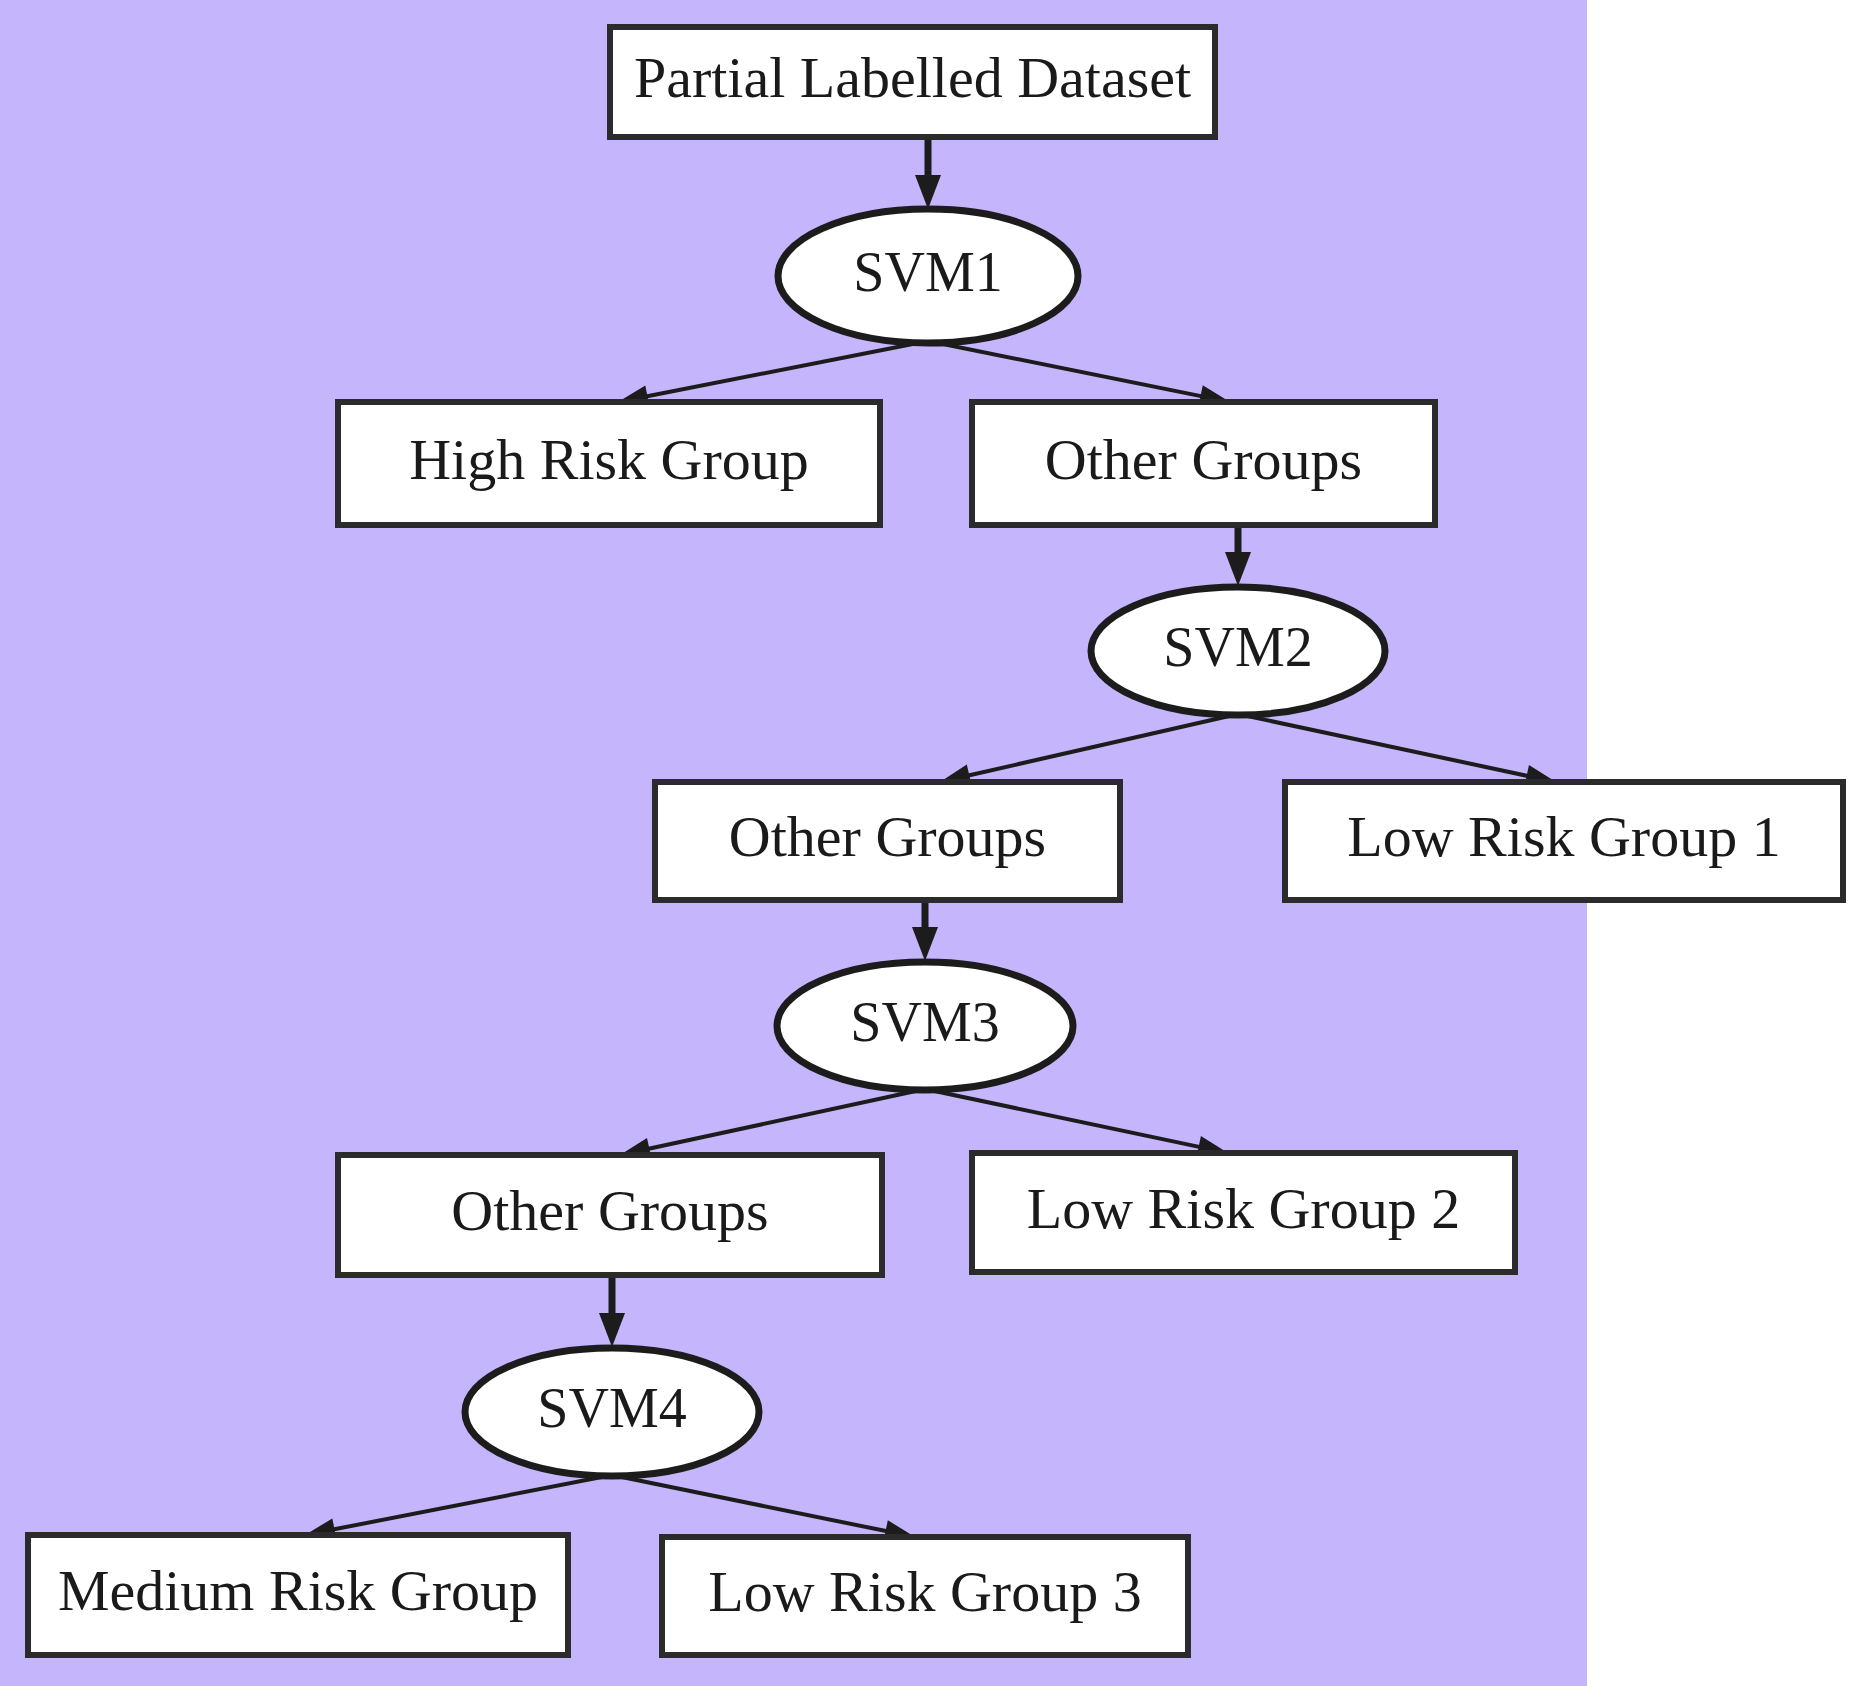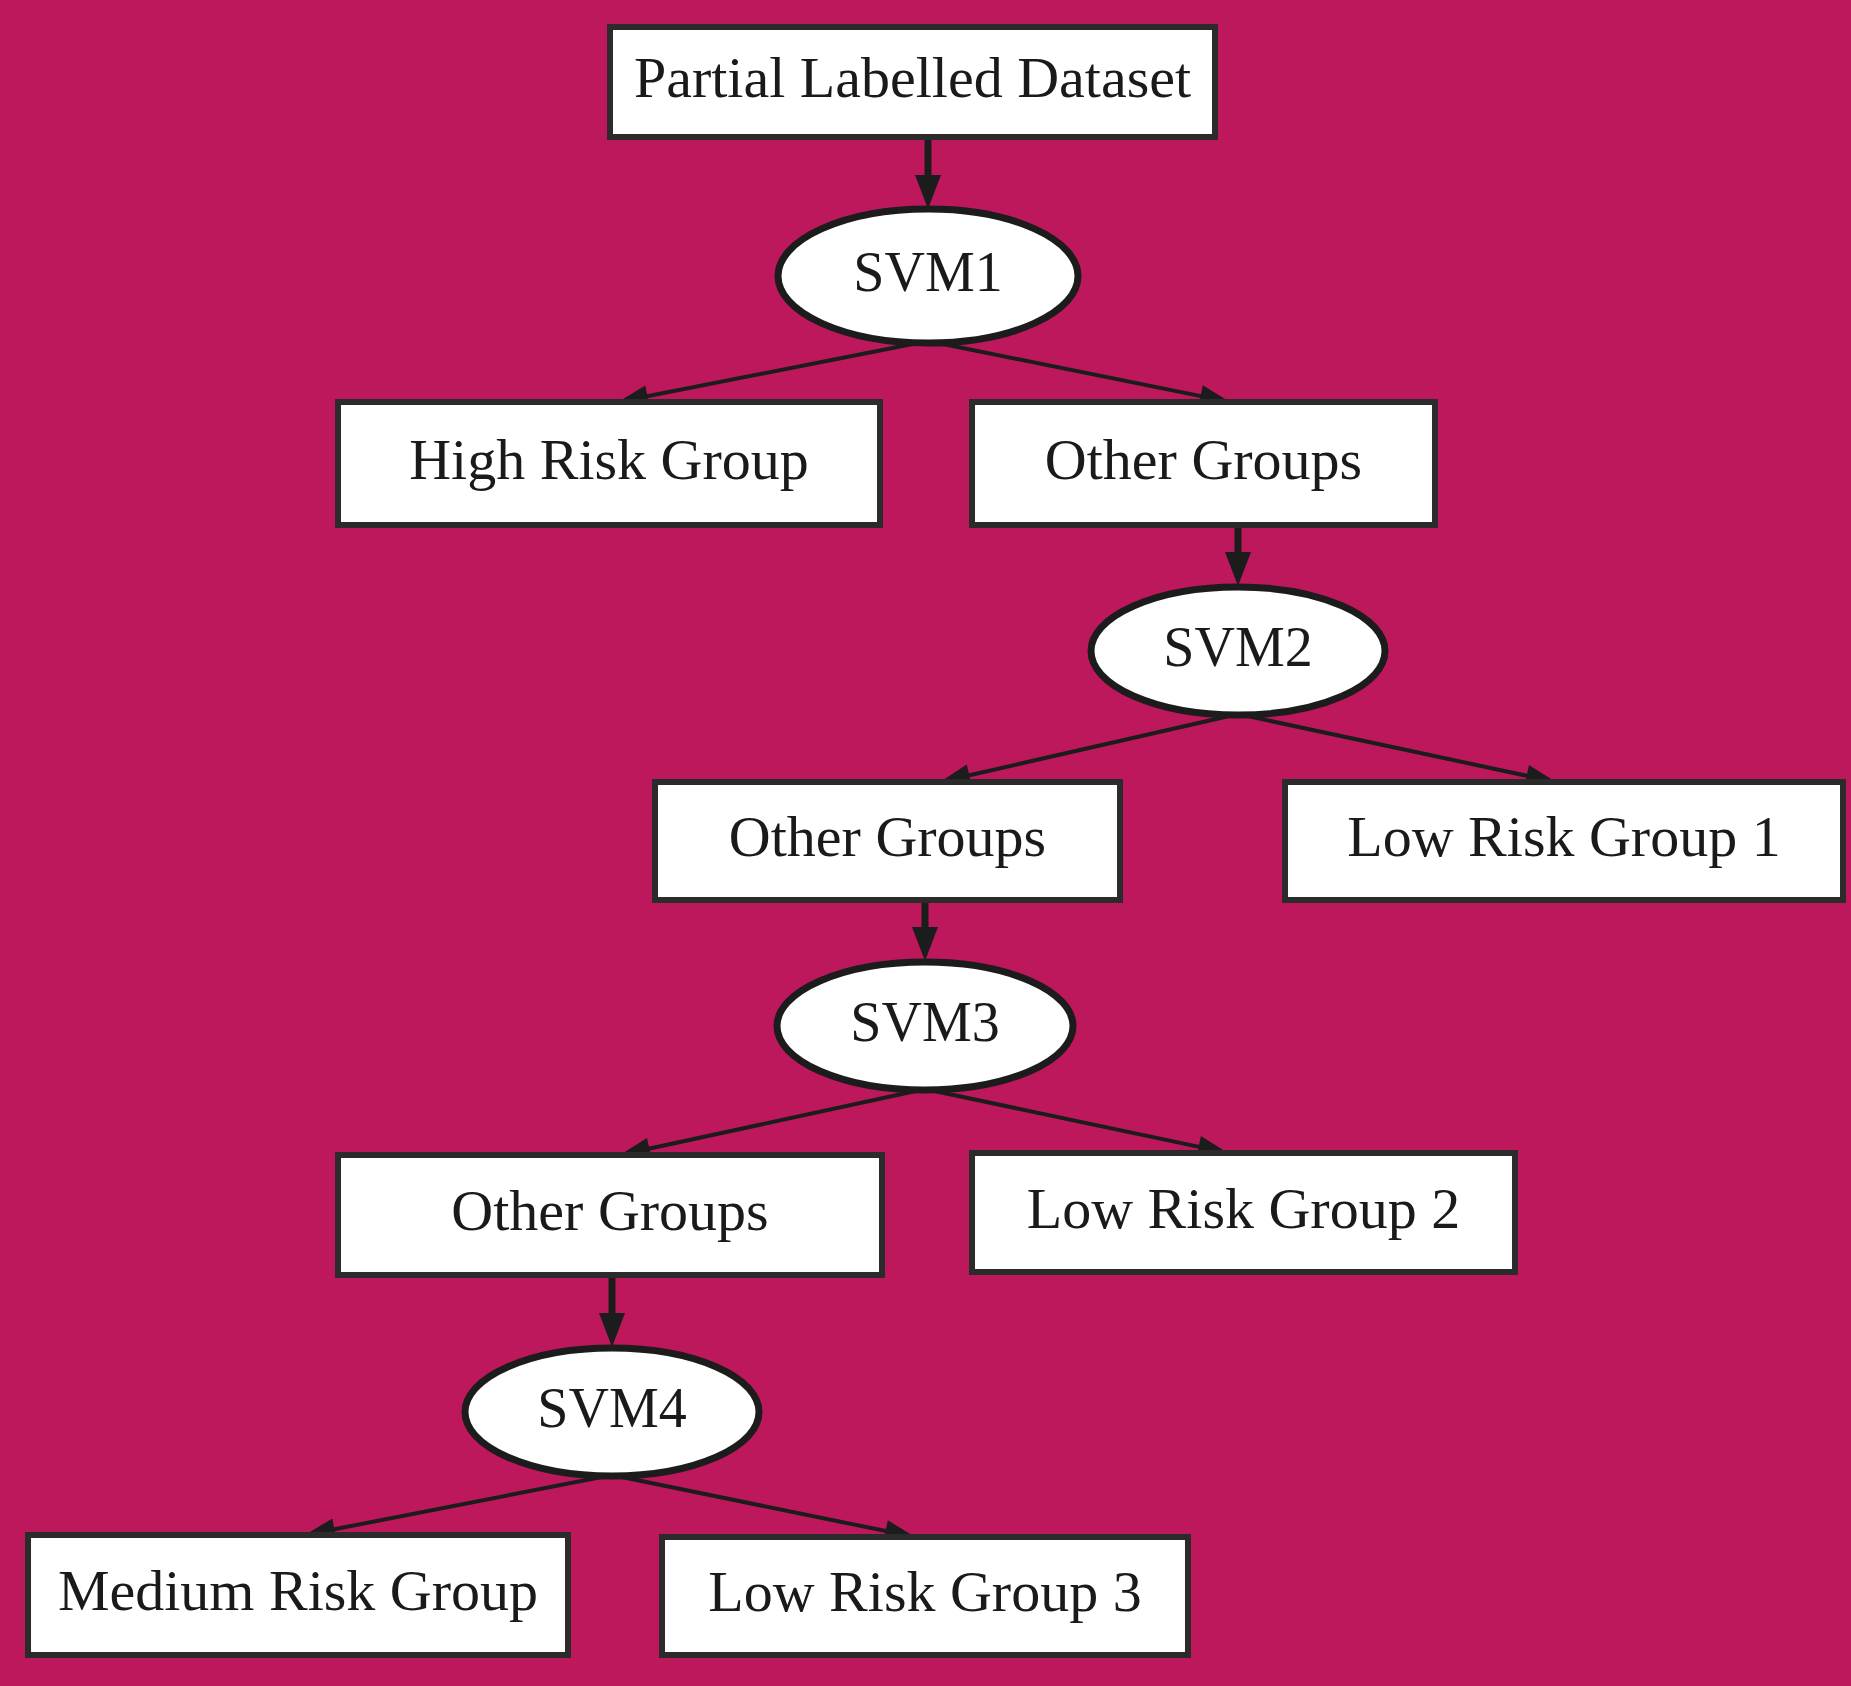--- a/index.html
+++ b/index.html
@@ -8,23 +8,23 @@
     background: #ffffff;
   }
   body {
     width: 1851px;
     height: 1686px;
     font-family: "Liberation Serif", "DejaVu Serif", serif;
     overflow: hidden;
   }
   #diagram-root {
     position: relative;
-    width: 1851px;
+    width: 1587px;
     height: 1686px;
-    background: #be185d;
+    background: #c4b5fd;
   }
   svg#flowchart {
     display: block;
     width: 1851px;
     height: 1686px;
   }
   .node-box {
     fill: #ffffff;
     stroke: #2b2b2b;
     stroke-width: 6;

